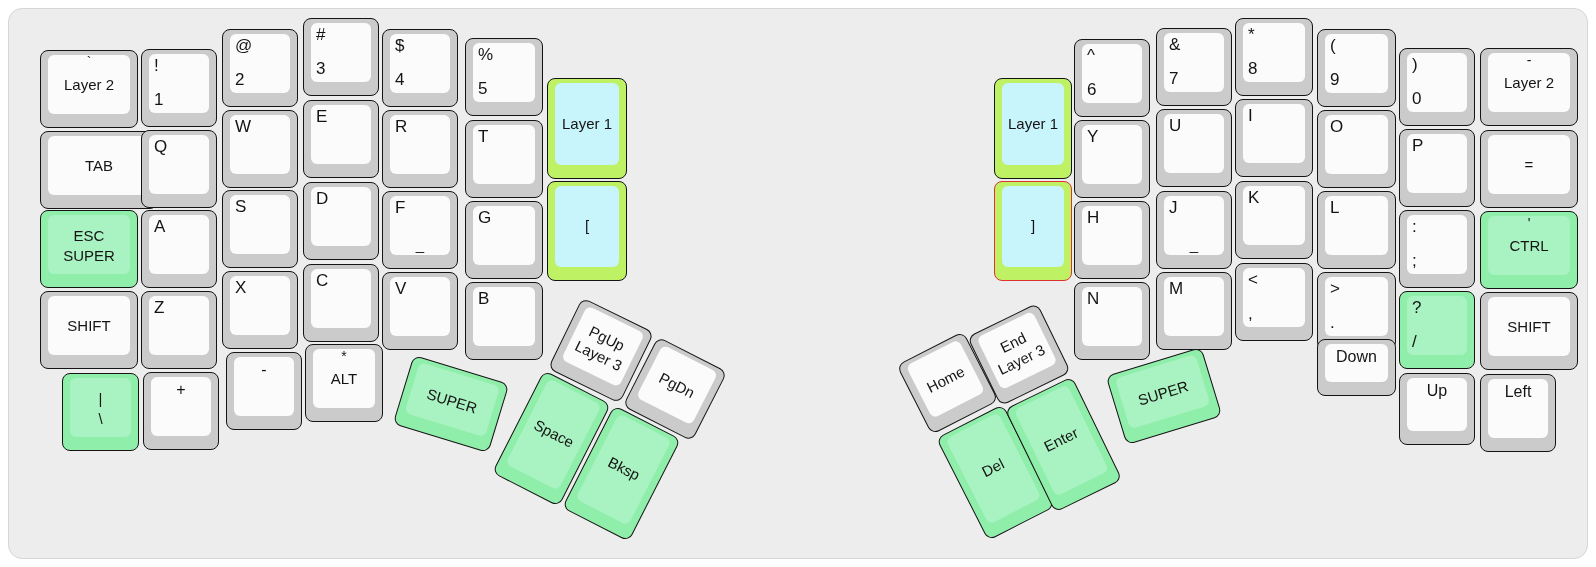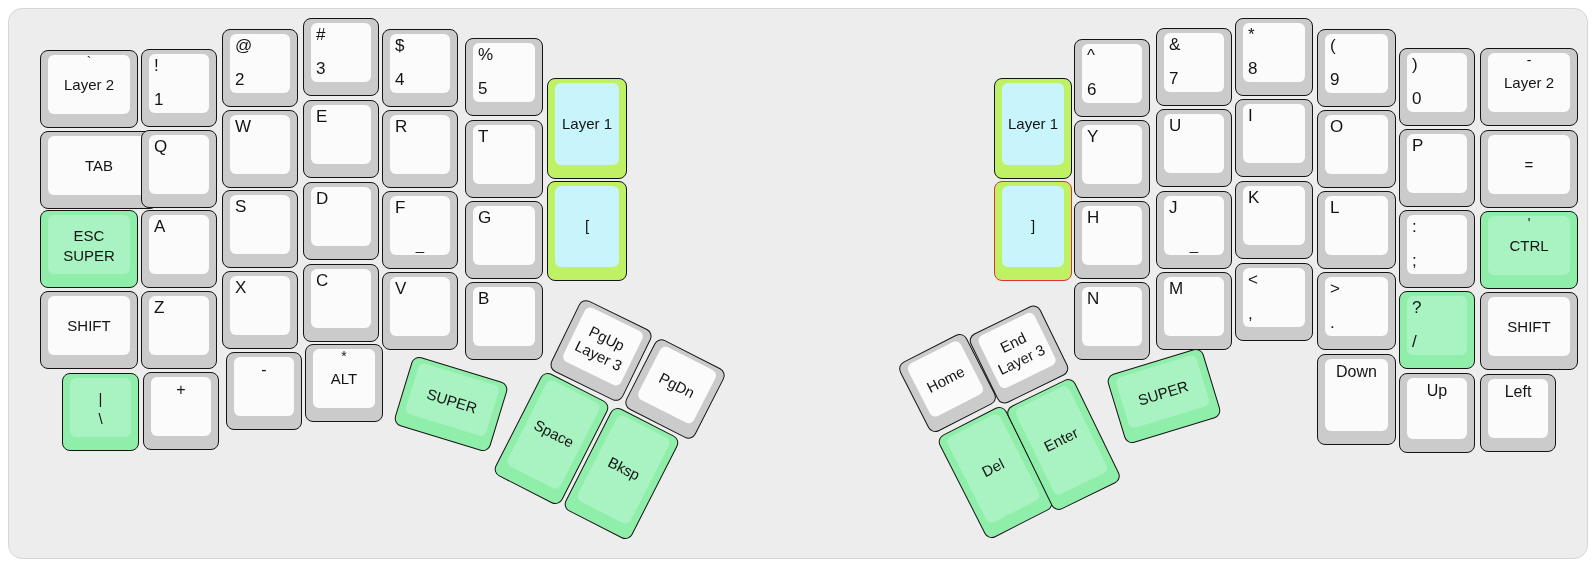--- a/index.html
+++ b/index.html
@@ -282,21 +282,21 @@
       </div>
       <div class="key gray" style="left: 1308px; top: 182px; width: 79px; height: 78px;">
         <div class="keytop"></div>
         <span class="lab lab-tl">L</span>
       </div>
       <div class="key gray" style="left: 1308px; top: 263px; width: 79px; height: 78px;">
         <div class="keytop"></div>
         <span class="lab lab-tl">&gt;</span>
         <span class="lab lab-bl">.</span>
       </div>
-      <div class="key gray" style="left: 1308px; top: 345px; width: 79px; height: 91px;">
+      <div class="key gray" style="left: 1308px; top: 330px; width: 79px; height: 57px;">
         <div class="keytop"></div>
         <span class="lab lab-tcb">Down</span>
       </div>
       <div class="key gray" style="left: 1390px; top: 39px; width: 76px; height: 78px;">
         <div class="keytop"></div>
         <span class="lab lab-tl">)</span>
         <span class="lab lab-bl">0</span>
       </div>
       <div class="key gray" style="left: 1390px; top: 120px; width: 76px; height: 78px;">
         <div class="keytop"></div>
@@ -305,21 +305,21 @@
       <div class="key gray" style="left: 1390px; top: 201px; width: 76px; height: 78px;">
         <div class="keytop"></div>
         <span class="lab lab-tl">:</span>
         <span class="lab lab-bl">;</span>
       </div>
       <div class="key green" style="left: 1390px; top: 282px; width: 76px; height: 78px;">
         <div class="keytop"></div>
         <span class="lab lab-tl">?</span>
         <span class="lab lab-bl">/</span>
       </div>
-      <div class="key gray" style="left: 1390px; top: 364px; width: 76px; height: 80px;">
+      <div class="key gray" style="left: 1390px; top: 364px; width: 76px; height: 72px;">
         <div class="keytop"></div>
         <span class="lab lab-tcb">Up</span>
       </div>
       <div class="key gray" style="left: 1471px; top: 39px; width: 98px; height: 78px;">
         <div class="keytop"></div>
         <span class="lab lab-tc">-</span>
         <span class="lab lab-mc">Layer 2</span>
       </div>
       <div class="key gray" style="left: 1471px; top: 121px; width: 98px; height: 78px;">
         <div class="keytop"></div>

